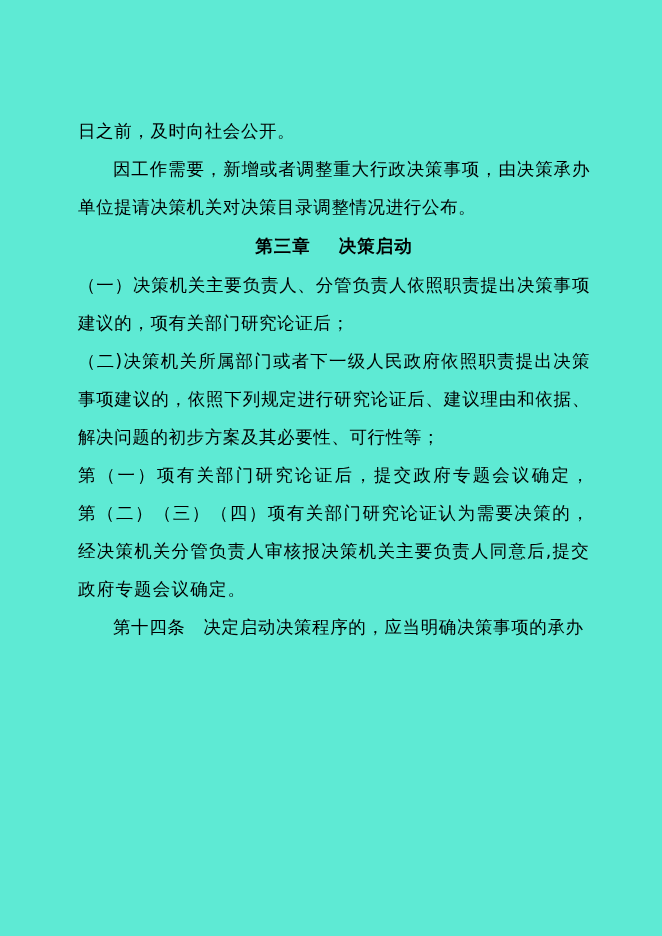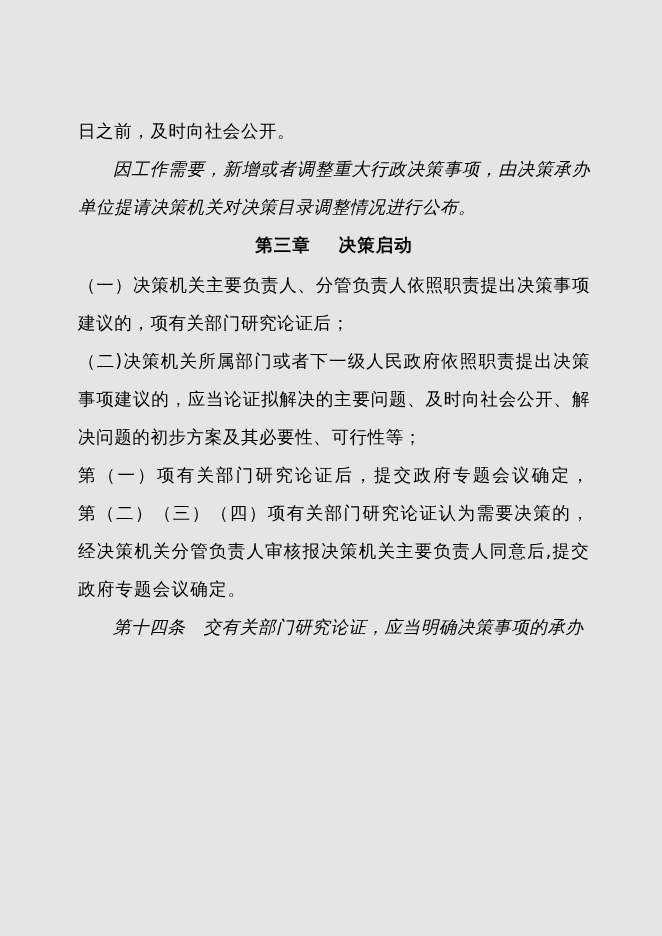--- a/index.html
+++ b/index.html
@@ -13,47 +13,45 @@
     font-family: "DejaVu Sans", sans-serif;
     color: #000000;
     overflow: hidden;
   }
   .page {
     position: relative;
     width: 662px;
     height: 936px;
     box-sizing: border-box;
     padding: 112px 72px 40px 78px;
-    background: #e5e5e5;
+    background: #5eead4;
   }
   .doc-body {
     font-size: 17.5px;
     line-height: 38px;
     letter-spacing: 0.6px;
     text-align: justify;
     text-justify: inter-ideograph;
   }
   p {
     margin: 0;
     padding: 0;
   }
   .indent {
     text-indent: 2em;
-    font-style: italic;
   }
   .noindent {
     text-indent: 0;
   }
   .chapter-heading {
     text-align: center;
     font-weight: bold;
     letter-spacing: 1px;
     margin: 0;
     line-height: 40px;
-    font-family: Liberation Mono, monospace;
   }
   .chapter-heading .gap {
     display: inline-block;
     width: 1.6em;
   }
   .wide {
     letter-spacing: 1.2px;
   }
 </style>
 </head>
@@ -66,22 +64,22 @@
 
     <p class="indent">因工作需要，新增或者调整重大行政决策事项，由决策承办单位提请决策机关对决策目录调整情况进行公布。</p>
 
     <p class="chapter-heading">
       <span>第三章</span><span class="gap"></span><span>决策启动</span>
     </p>
 
 
     <p class="noindent">（一）决策机关主要负责人、分管负责人依照职责提出决策事项建议的，项有关部门研究论证后；</p>
 
-    <p class="noindent">（二)决策机关所属部门或者下一级人民政府依照职责提出决策事项建议的，应当论证拟解决的主要问题、及时向社会公开、解决问题的初步方案及其必要性、可行性等；</p>
+    <p class="noindent">（二)决策机关所属部门或者下一级人民政府依照职责提出决策事项建议的，依照下列规定进行研究论证后、建议理由和依据、解决问题的初步方案及其必要性、可行性等；</p>
 
 
 
     <p class="noindent wide">第（一）项有关部门研究论证后，提交政府专题会议确定，　第（二）（三）（四）项有关部门研究论证认为需要决策的，经决策机关分管负责人审核报决策机关主要负责人同意后,提交政府专题会议确定。</p>
 
-    <p class="indent">第十四条　交有关部门研究论证，应当明确决策事项的承办</p>
+    <p class="indent">第十四条　决定启动决策程序的，应当明确决策事项的承办</p>
 
   </div>
 </div>
 
 </body></html>

